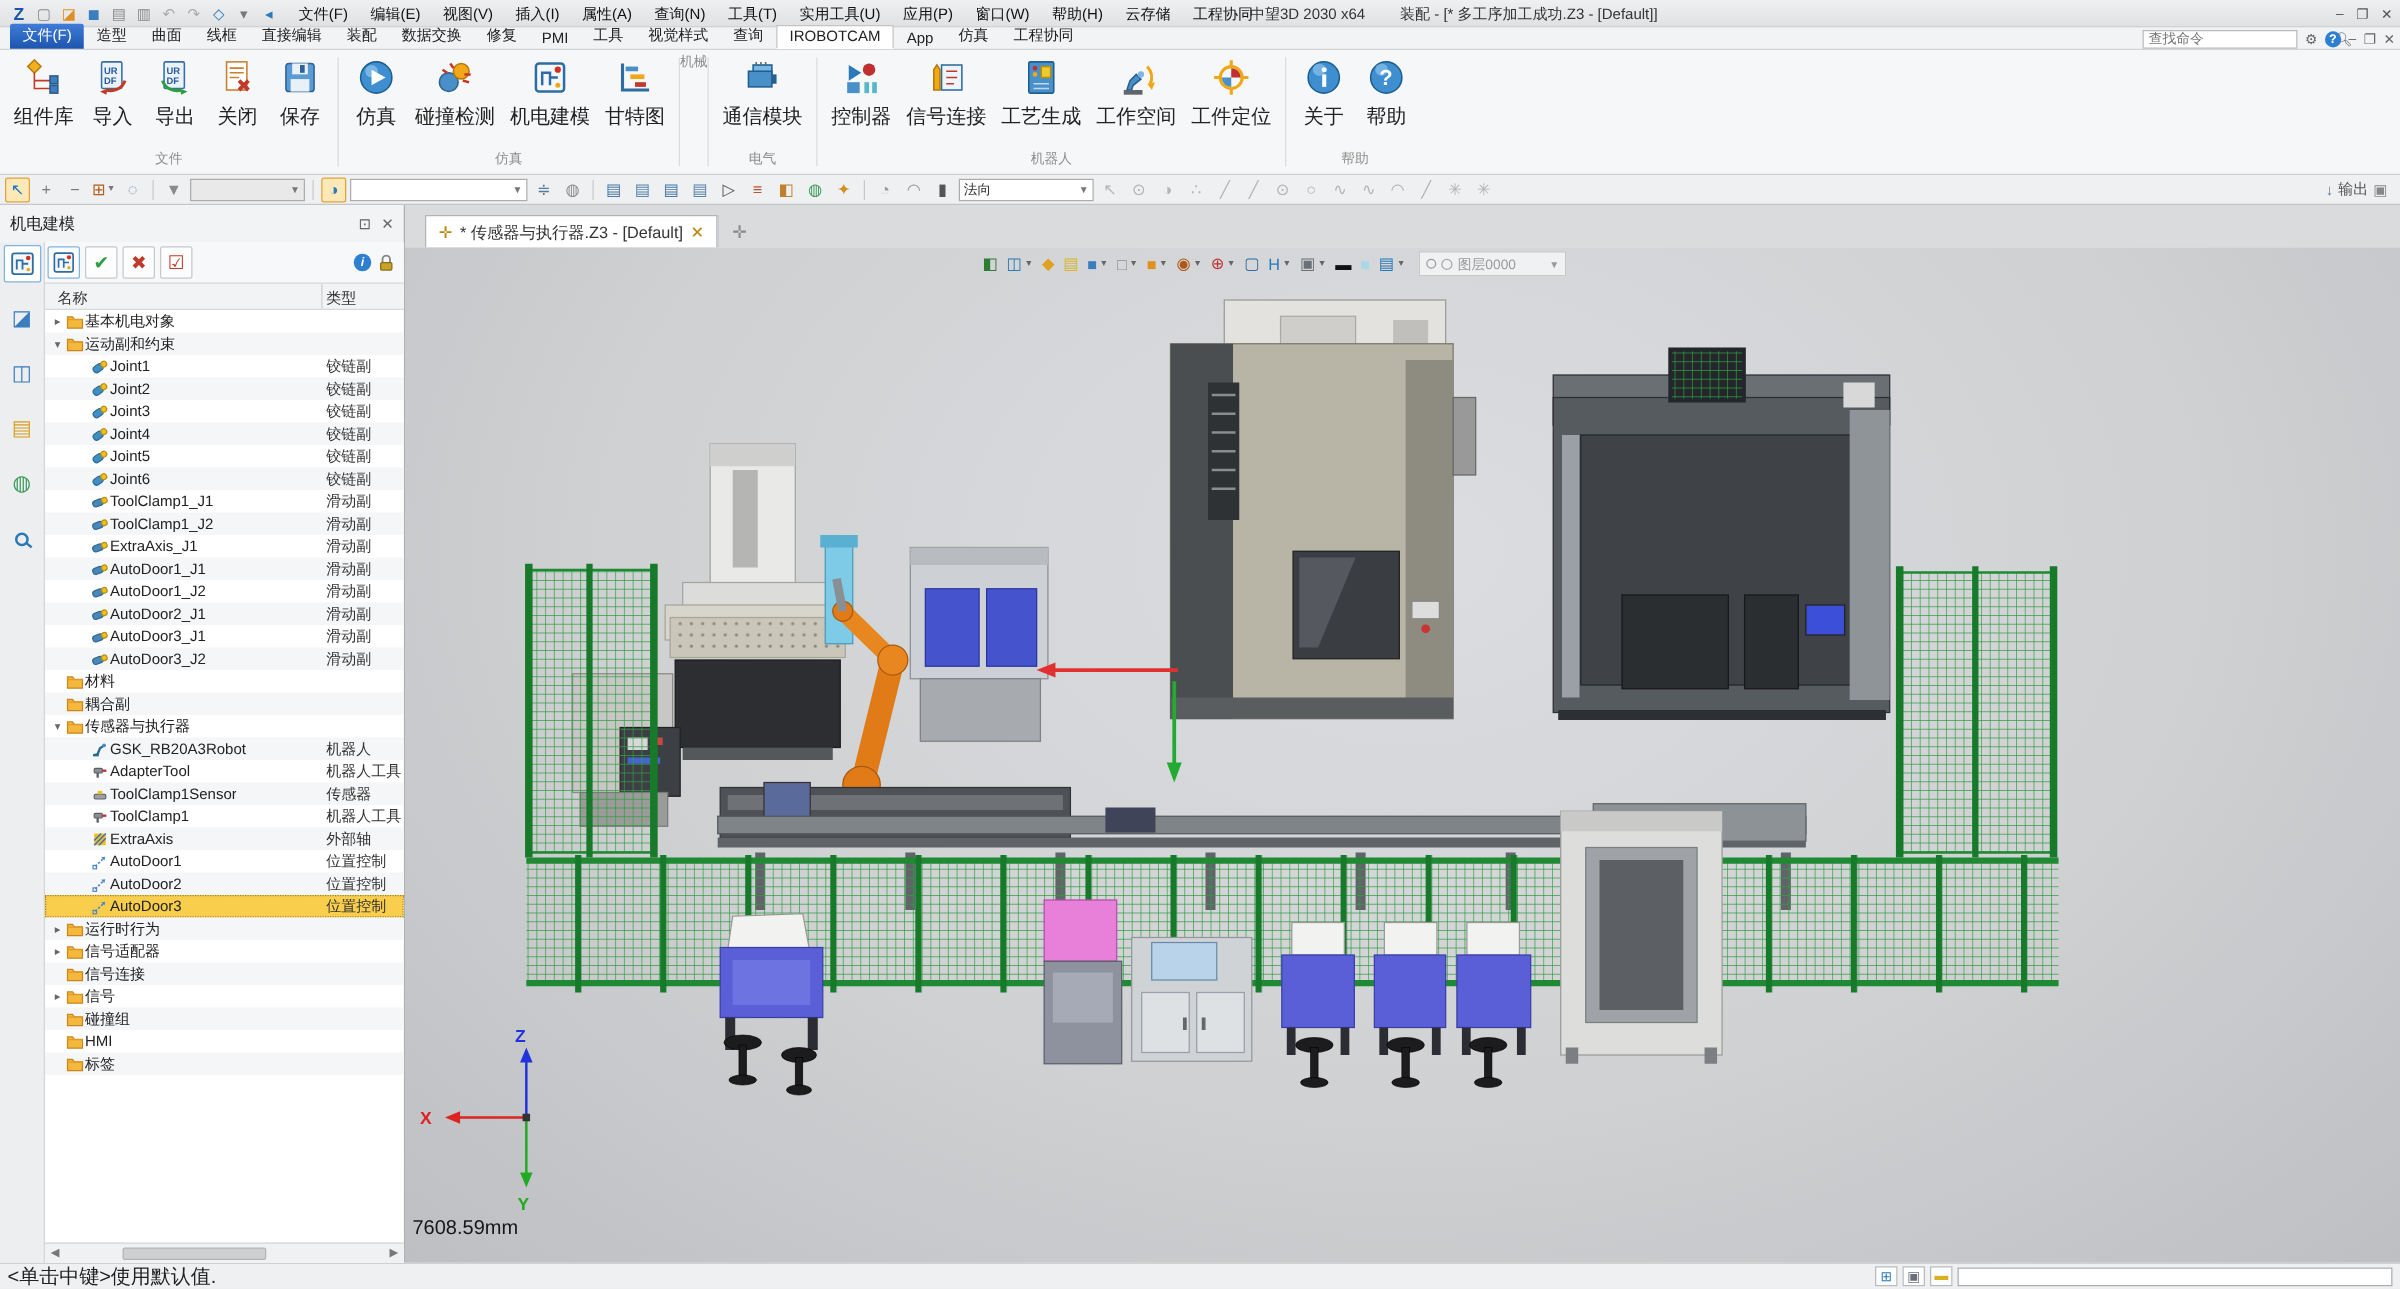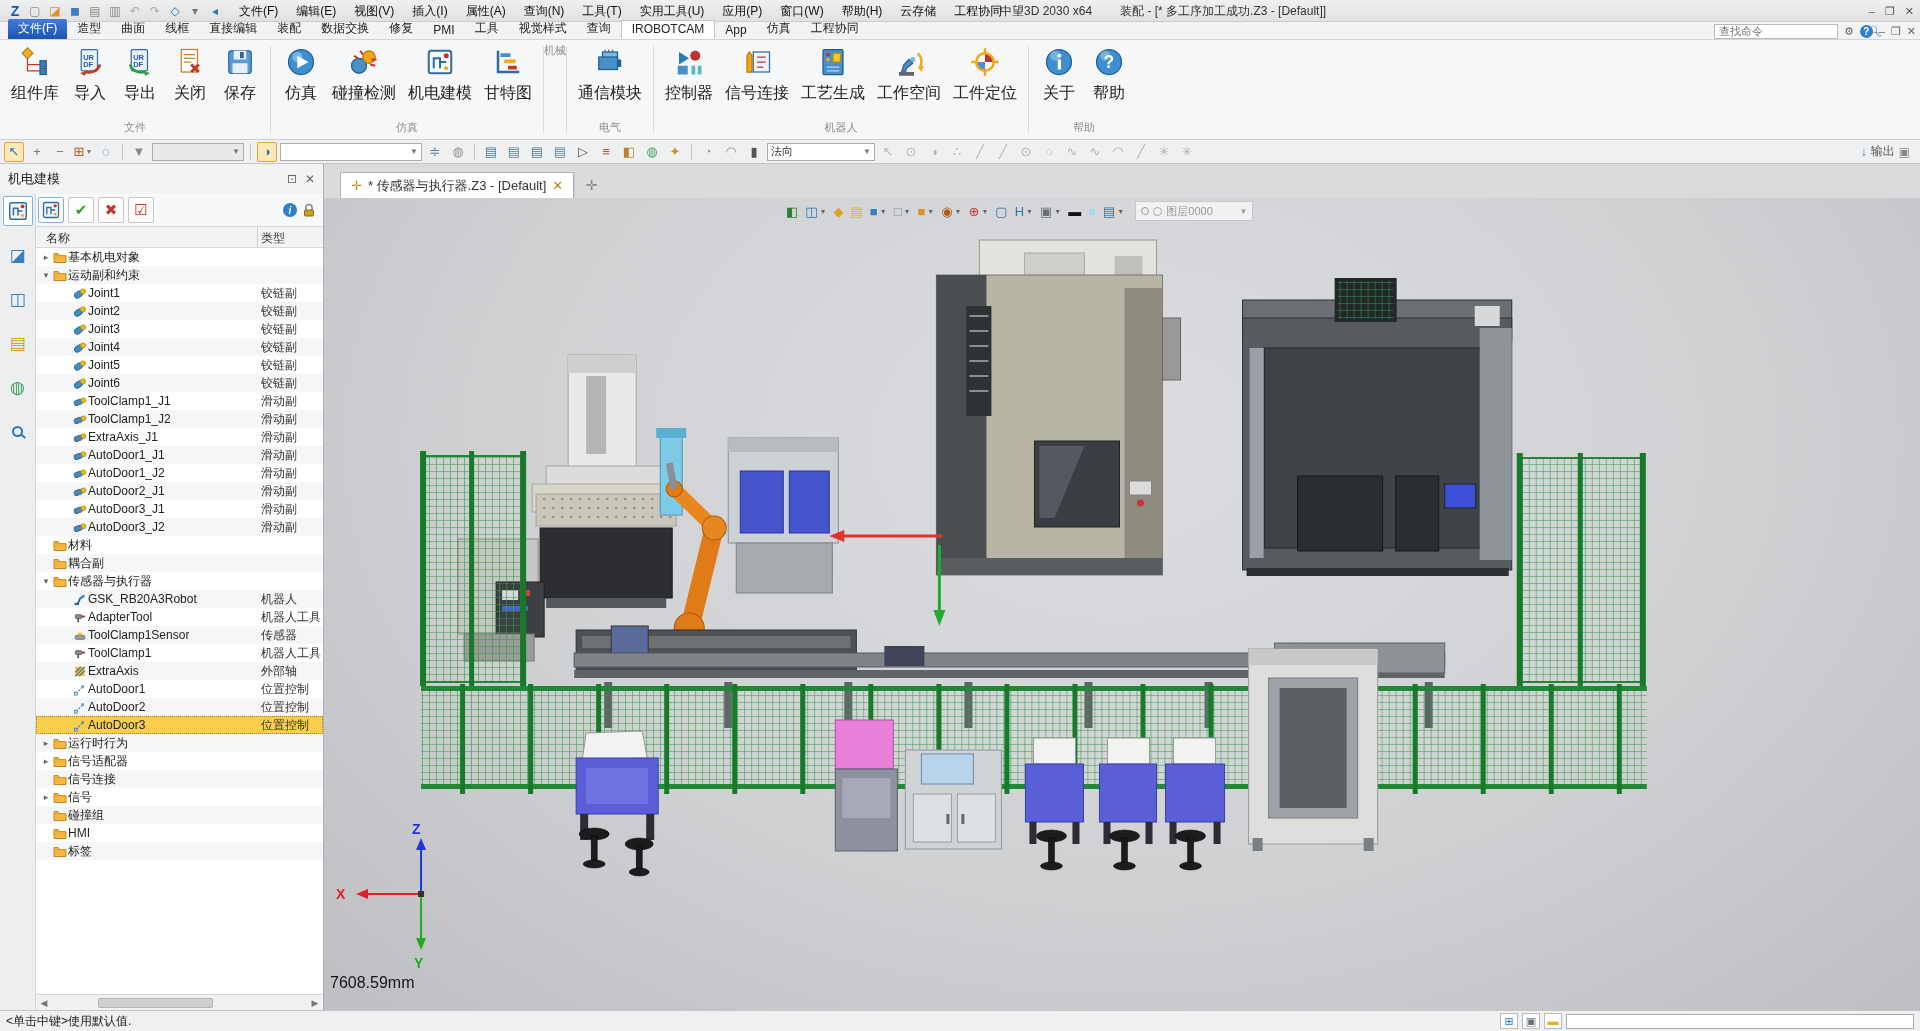--- a/index.html
+++ b/index.html
@@ -123,21 +123,21 @@
   .layercombo { height:20px; width:118px; margin-left:6px; background:#f0f1f2; border:1px solid #c6c8ca;
     display:flex; align-items:center; gap:4px; padding:0 5px; color:#999; }
   .bulb { width:8px; height:8px; border:1.5px solid #9a9a9a; border-radius:50%; }
   .ring { width:9px; height:9px; border:1.5px solid #a8a8a8; border-radius:50%; }
   .layercombo .lbl { font-size:11px; }
   .layercombo .car { margin-left:auto; font-size:8px; color:#999; }
 
   
   .statusbar { height:21px; background:#eef0f1; border-top:1px solid #c4c6c8; display:flex; align-items:center;
     padding:0 6px; gap:4px; }
-  .status-prompt { font-size:12px; color:#222; }
+  .status-prompt { font-size:16px; color:#222; }
   .sb-right { margin-left:auto; display:flex; align-items:center; gap:4px; }
   .sb-i { width:18px; height:16px; border:1px solid #b9bbbd; background:#fdfdfd; display:flex;
     align-items:center; justify-content:center; font-size:11px; }
   .sb-input { width:348px; height:15px; background:#fff; border:1px solid #a9abad; font-size:11px;
     padding:0 3px; font-family:inherit; outline:none; }
 </style>
 </head>
 <body>
 
 <div class="titlebar">

